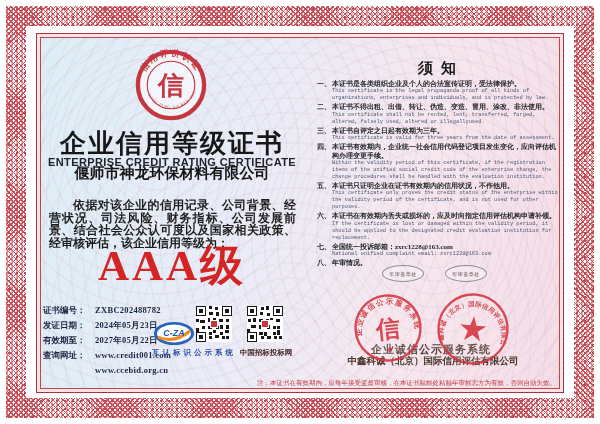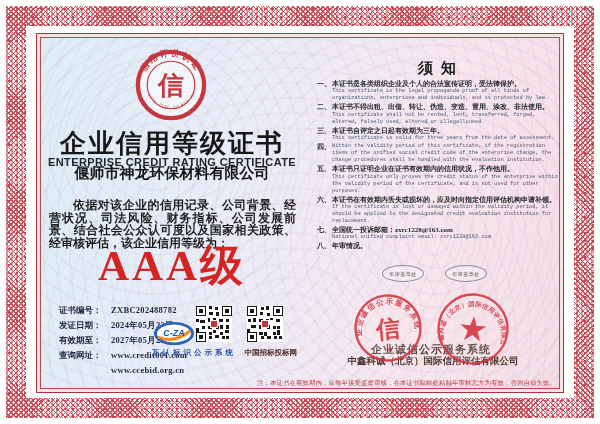--- a/index.html
+++ b/index.html
@@ -30,26 +30,26 @@
   
   .title{left:0;top:92px;width:270px;font-size:26px;font-weight:900;letter-spacing:2px;
          color:#171717;white-space:nowrap;}
   .subtitle{left:0;top:122px;width:270px;font-size:11px;font-weight:bold;letter-spacing:.4px;
             color:#20242c;white-space:nowrap;font-family:"Liberation Sans",sans-serif;}
   .company{left:0;top:130px;width:270px;font-size:15px;font-weight:900;color:#161616;white-space:nowrap;}
   .code{left:0;top:152px;width:270px;font-size:7px;font-weight:bold;color:#cf3a3a;}
   .statement{left:12px;top:165px;width:247px;font-size:12px;line-height:12.6px;font-weight:700;
              color:#1d1d1d;text-align:justify;text-indent:2em;}
   .rating{left:0;top:203px;width:270px;font-size:43px;font-weight:900;letter-spacing:3px;color:#d42424;}
-  .info{left:22px;top:269px;font-size:8.5px;color:#1c2440;line-height:15px;font-weight:bold;}
+  .info{left:6px;top:269px;font-size:8.5px;color:#1c2440;line-height:15px;font-weight:bold;}
   .info .lbl{display:inline-block;width:52px;}
   .info .val{letter-spacing:.3px;}
   .cap1{left:100px;top:314px;width:114px;font-size:7.5px;font-weight:bold;letter-spacing:3px;
         color:#2a4fa2;white-space:nowrap;}
-  .cap2{left:198px;top:314px;width:62px;font-size:7.5px;font-weight:bold;color:#4a2b25;white-space:nowrap;text-align:right;}
+  .cap2{left:198px;top:314px;width:62px;font-size:7.5px;font-weight:bold;color:#4a2b25;white-space:nowrap;}
   .qr{position:absolute;width:36px;height:36px;}
   
   .notice-title{left:280px;top:25px;width:240px;font-size:15px;font-weight:900;
                 letter-spacing:8px;color:#1b1b1b;text-indent:8px;}
   .nlist{left:280px;top:46px;width:242px;}
   .nitem{display:flex;margin:0 0 1px 0;}
   .nnum{width:15px;flex:none;font-size:7px;font-weight:bold;color:#26292e;line-height:8.4px;}
   .nbody{flex:1;}
   .nzh{font-size:7px;font-weight:bold;color:#26292e;line-height:8.4px;}
   .nen{font-size:5.3px;line-height:7px;color:#4d5b74;font-family:"Liberation Mono",monospace;}
@@ -172,20 +172,21 @@
       <div class="nitem">
           <div class="nnum">三、</div>
           <div class="nbody">
             <div class="nzh">本证书自评定之日起有效期为三年。</div>
             <div class="nen">This certificate is valid for three years from the date of assessment.</div>
           </div>
         </div>
       <div class="nitem">
           <div class="nnum">四、</div>
           <div class="nbody">
+            <div class="nzh">本证书有效期内，企业统一社会信用代码登记项目发生变化，应向评估机构办理变更手续。</div>
             <div class="nen">Within the validity period of this certificate, if the registration items of the unified social credit code of the enterprise change, the change procedures shall be handled with the evaluation institution.</div>
           </div>
         </div>
       <div class="nitem">
           <div class="nnum">五、</div>
           <div class="nbody">
             <div class="nzh">本证书只证明企业在证书有效期内的信用状况，不作他用。</div>
             <div class="nen">This certificate only proves the credit status of the enterprise within the validity period of the certificate, and is not used for other purposes.</div>
           </div>
         </div>

